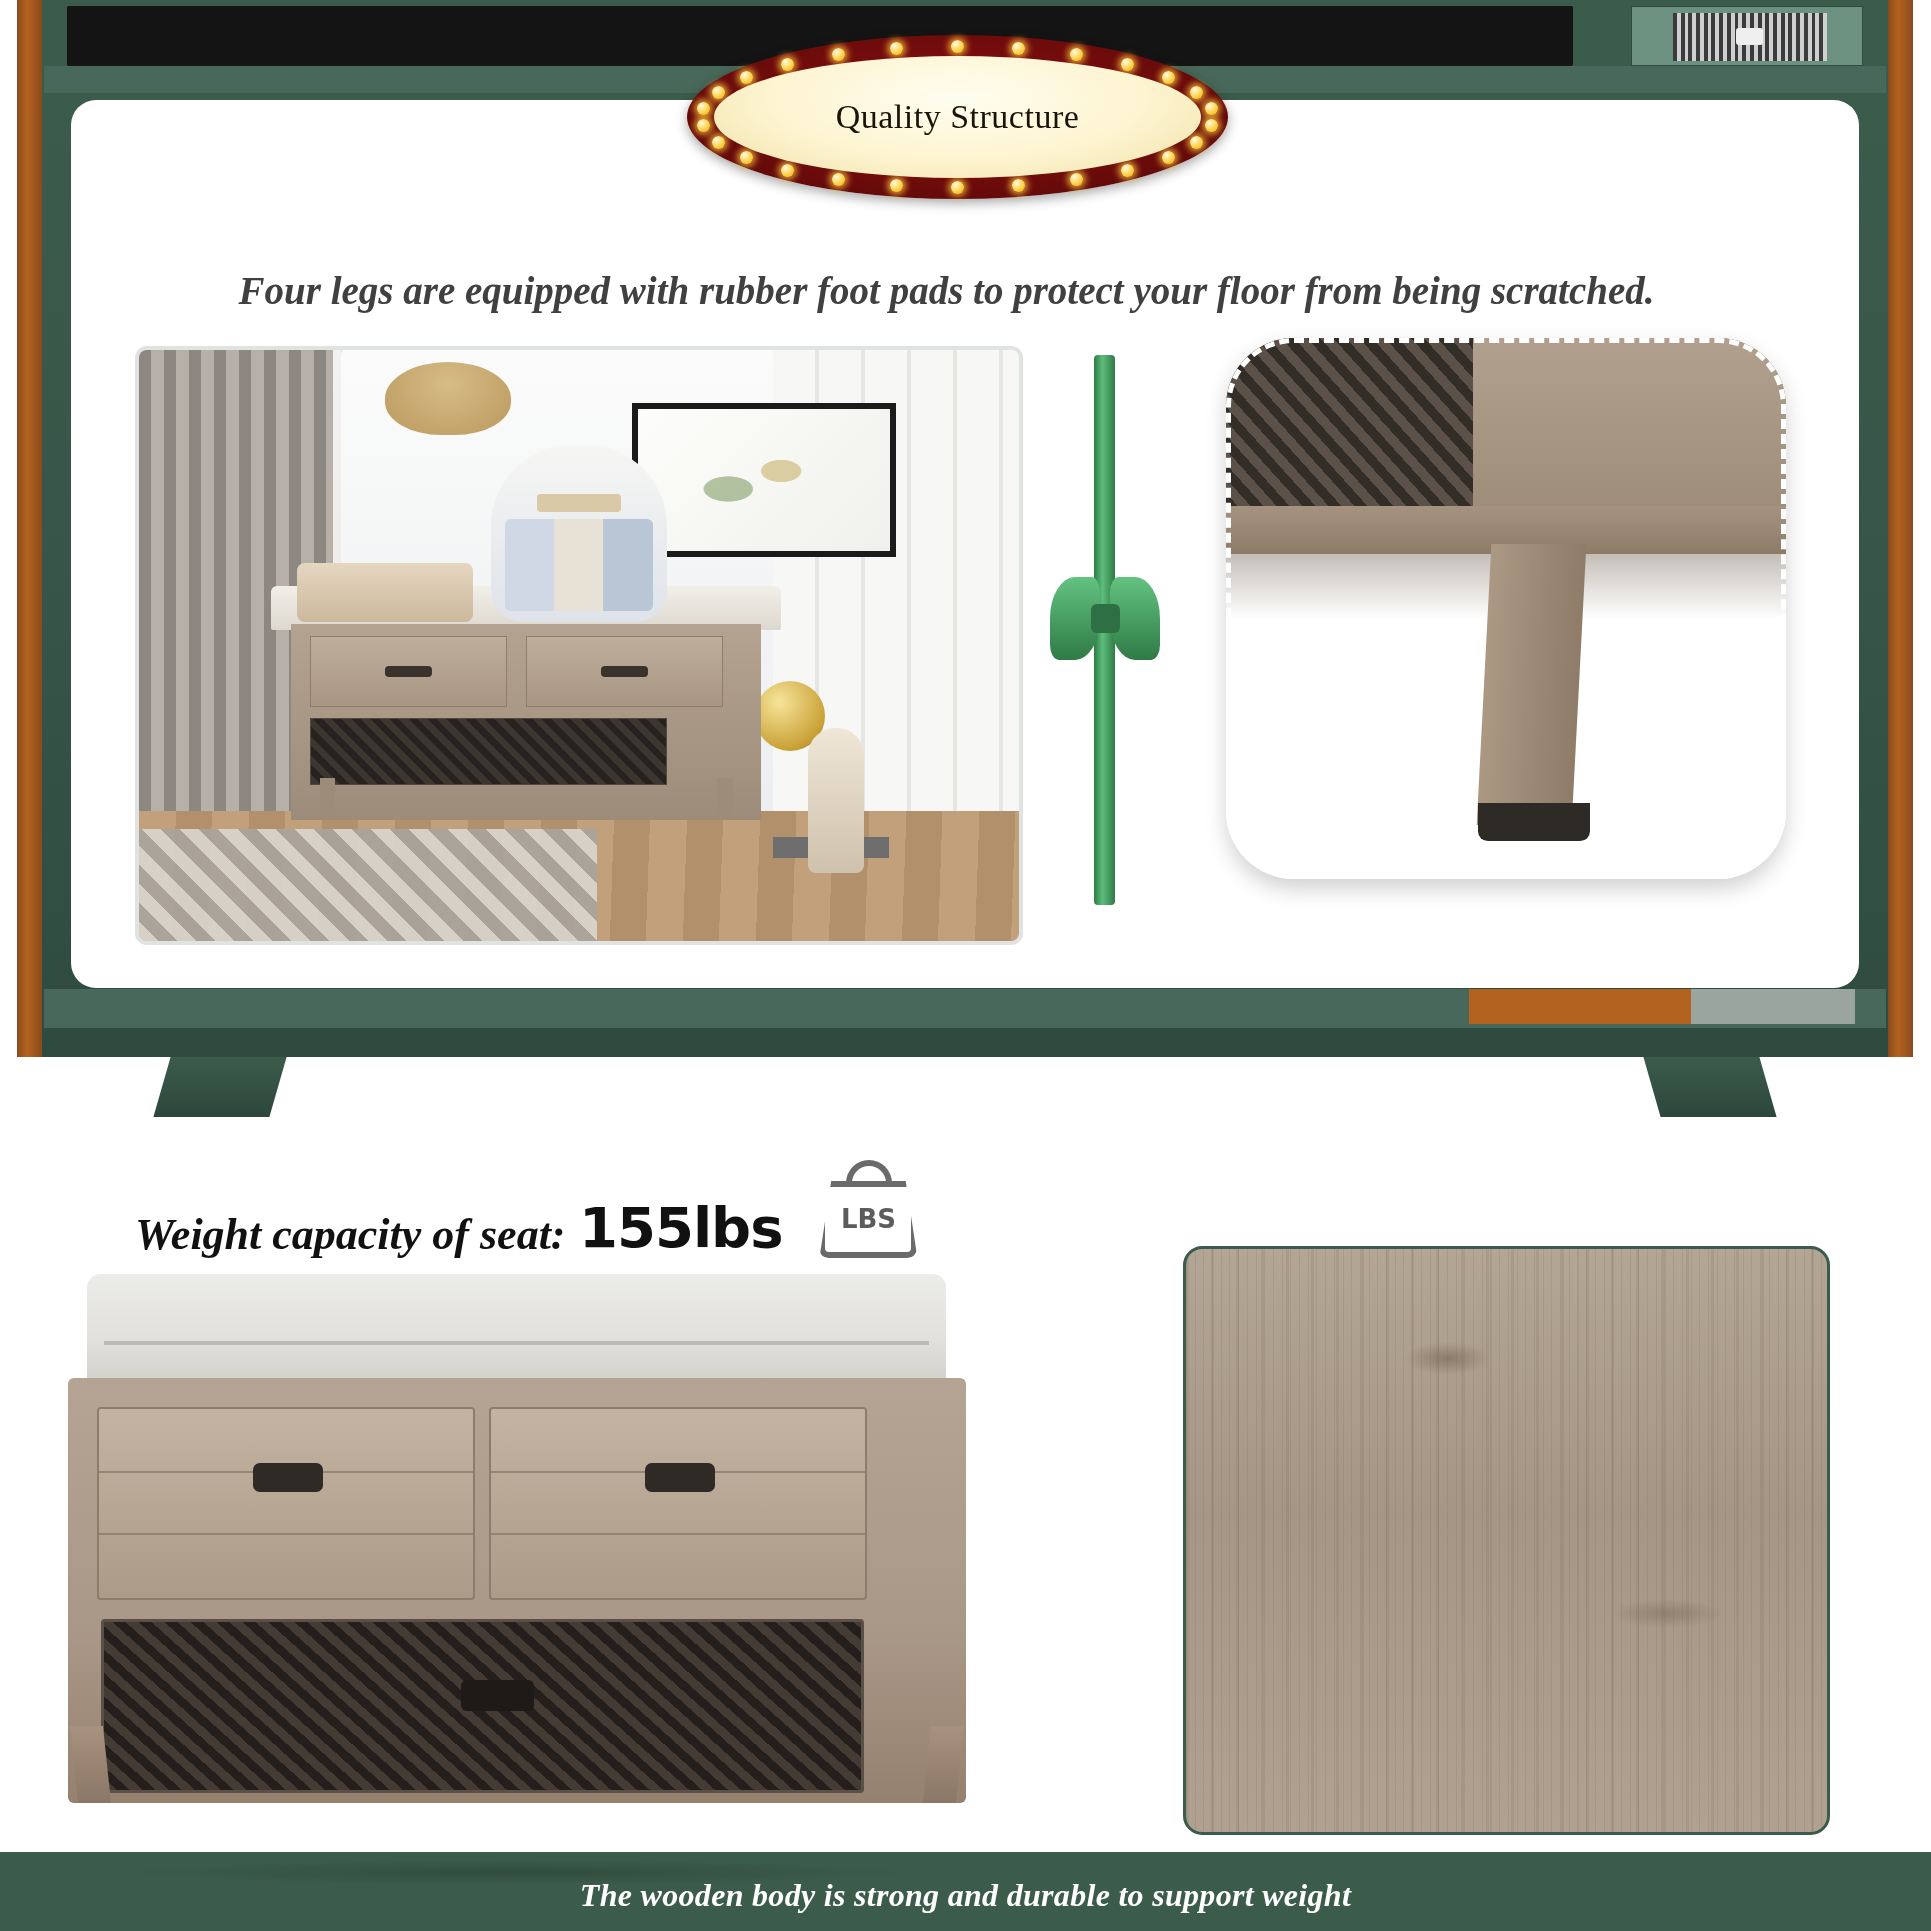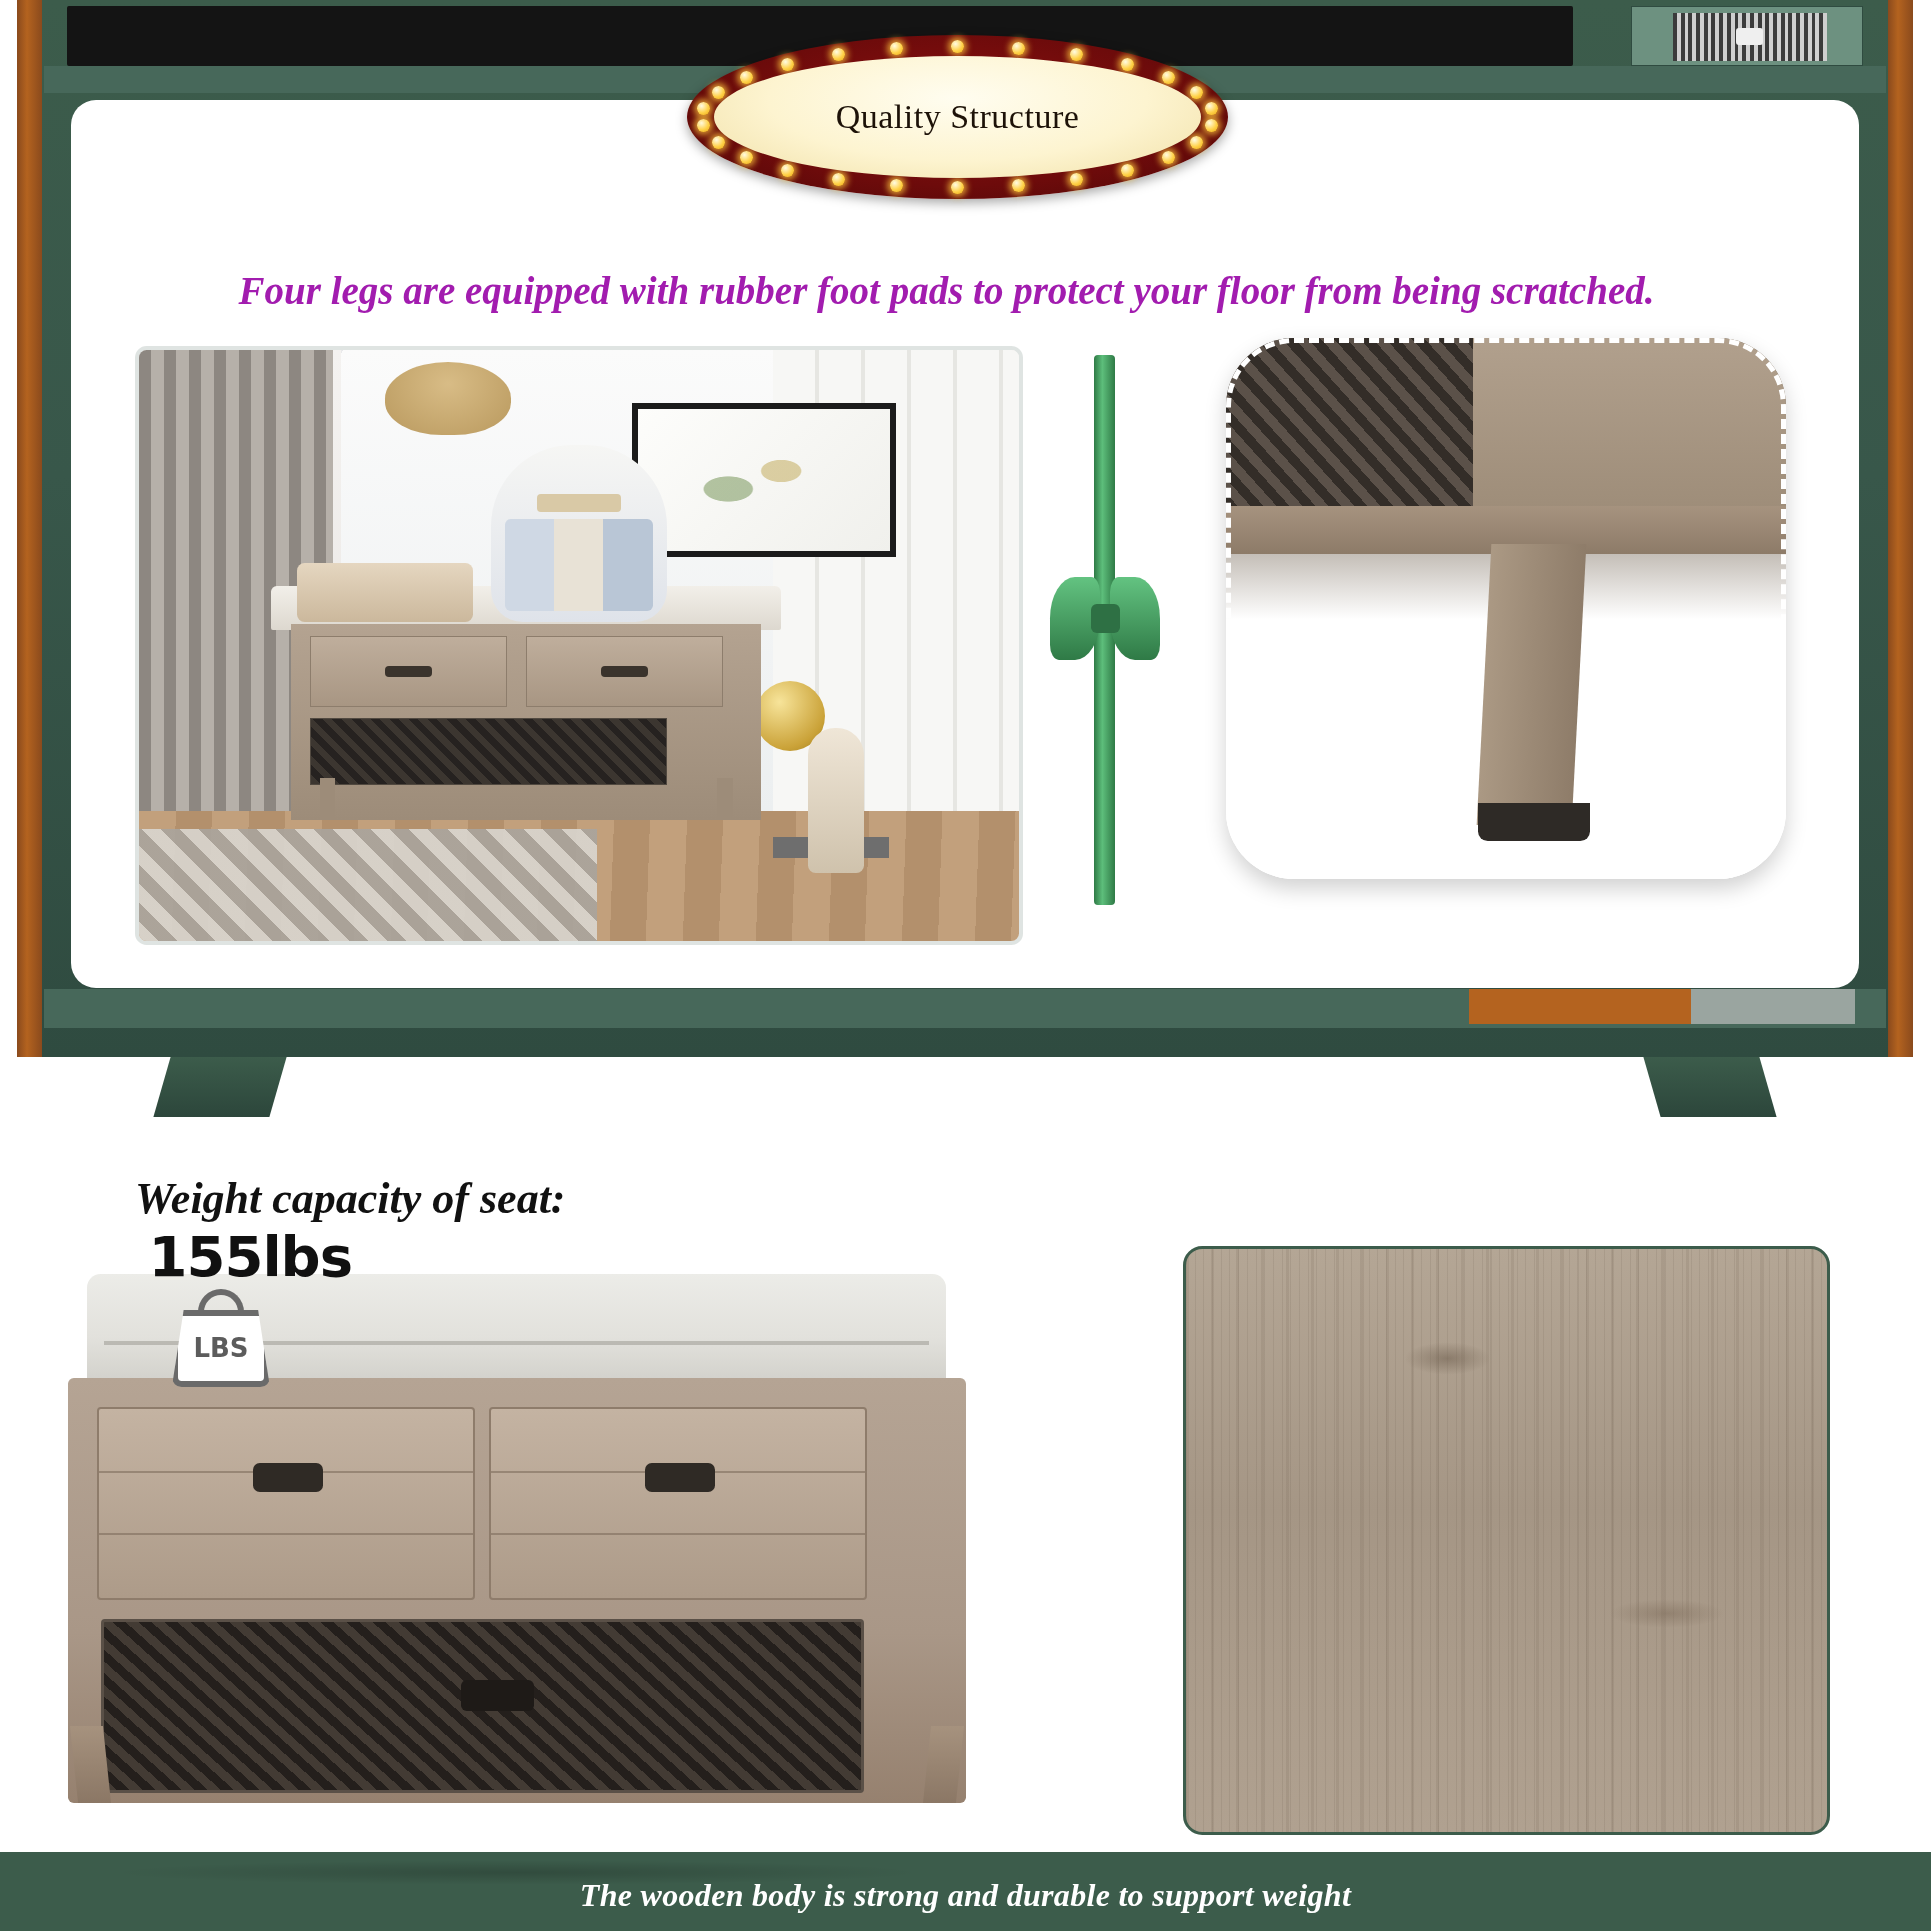--- a/index.html
+++ b/index.html
@@ -115,21 +115,21 @@
 
   
   #headline {
     position: absolute;
     left: 126px; top: 268px;
     width: 1641px;
     text-align: center;
     font-style: italic;
     font-weight: bold;
     font-size: 39px;
-    color: #a21caf;
+    color: #404040;
     z-index: 15;
     white-space: nowrap;
   }
 
   
   #room-photo {
     position: absolute;
     left: 135px; top: 346px;
     width: 888px; height: 599px;
     border: 4.8px solid #dfe4e2;
@@ -319,23 +319,22 @@
     background: #ffffff;
     clip-path: polygon(0% 100%, 88% 8%, 100% 72%);
     filter: drop-shadow(0 5.8px 5.8px rgba(0,0,0,.2));
   }
 
   
   #weight-row {
     position: absolute;
     left: 135px; top: 1173px;
     width: 966px; height: 87px;
-    display: flex; align-items: flex-start;
+    display: flex; align-items: flex-end;
     z-index: 20;
-    flex-direction: column;
   }
   .weight-label {
     font-style: italic; font-weight: bold;
     font-size: 44px; color: #111;
     white-space: nowrap;
   }
   .weight-value {
     font-family: "DejaVu Sans", sans-serif;
     font-weight: bold;
     font-size: 56px;

